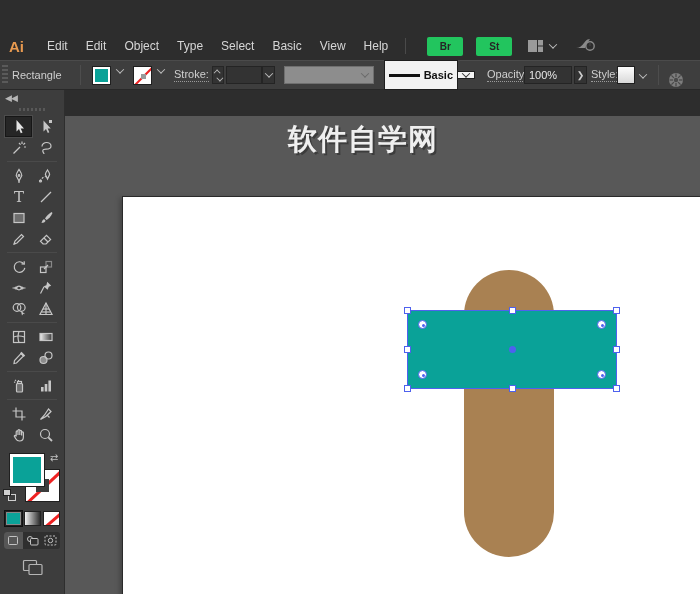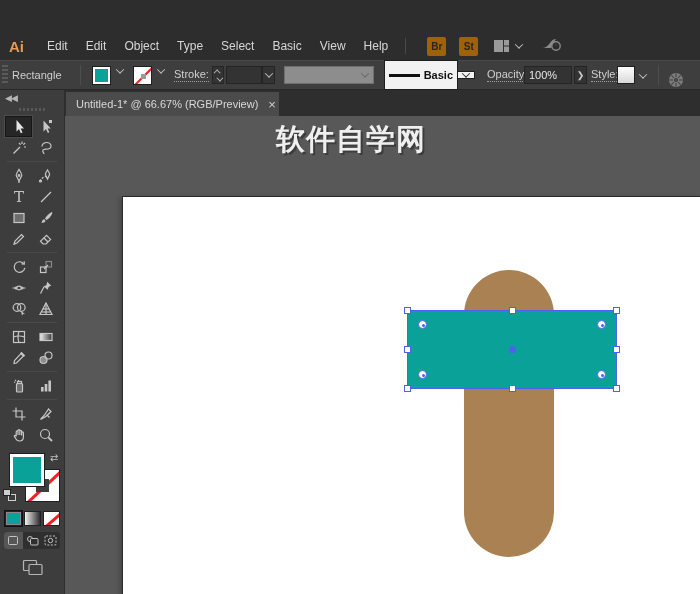--- a/index.html
+++ b/index.html
@@ -10,21 +10,21 @@
     --icon:#c6c6c6; --bar:#3e3e3e; --panel:#3d3d3d; --canvas:#585858;
   }
   .app { position:relative; width:700px; height:594px;margin-top:32px; }
 
   
   .menubar { position:absolute; left:0; top:0; width:700px; height:28px;
              background:#2d2d2d; display:flex; align-items:center; }
   .ai-logo { color:var(--logo); font-weight:bold; font-size:15px; margin:0 14px 0 9px; }
   .menu-item { color:#d6d6d6; font-size:12px; padding:0 9px; line-height:28px; cursor:default; }
   .mb-divider { width:1px; height:16px; background:#4a4a4a; margin:0 8px; }
-  .mb-btn { width:19px; height:19px; background:#a16207; color:#262626; font-size:10px;
+  .mb-btn { width:36px; height:19px; background:#22c55e; color:#262626; font-size:10px;
             font-weight:bold; border-radius:2px; display:flex; align-items:center;
             justify-content:center; margin-left:13px; }
   .ws-icon { margin-left:15px; display:flex; align-items:center; }
   .chev-down { width:6px; height:6px; border-right:1.5px solid #bdbdbd;
                border-bottom:1.5px solid #bdbdbd; transform:rotate(45deg) translate(-1px,-1px); display:inline-block; }
   .sync { margin-left:18px; }
 
   
   .controlbar { position:absolute; left:0; top:28px; width:700px; height:30px;
                 background:var(--bar); border-top:1px solid #4b4b4b; border-bottom:1px solid #282828; }
@@ -108,21 +108,21 @@
   .mode { flex:1; display:flex; align-items:center; justify-content:center; }
   .mode.active { background:#565656; }
   .mode svg { stroke:#c2c2c2; fill:none; stroke-width:1; }
 
   .screen-mode { width:65px; display:flex; justify-content:center; margin-top:10px; }
   .screen-mode svg { stroke:#b5b5b5; fill:none; stroke-width:1.2; }
 
   
   .canvas { position:absolute; left:65px; top:84px; width:635px; height:510px;
             background:var(--canvas); overflow:hidden; }
-  .watermark { position:absolute; left:200px; top:7px; width:172px; text-align:center; }
+  .watermark { position:absolute; left:212px; top:7px; width:172px; text-align:center; }
   .wm-title { color:#efefef; font-size:29px; font-weight:bold; letter-spacing:1px;
               text-shadow:2px 2px 0 #3c3c3c; line-height:32px; }
   .wm-sub { color:#e2e2e2; font-size:12.5px; font-weight:bold; letter-spacing:1.5px;
             text-shadow:1.5px 1.5px 0 #3c3c3c; }
   .artboard { position:absolute; left:57px; top:80px; right:-2px; bottom:-2px; background:#fff;
               border:1px solid #2a2a2a; box-shadow:-2px 2px 5px rgba(0,0,0,.25); }
   .capsule { position:absolute; left:341px; top:73px; width:90px; height:287px;
              border-radius:45px; background:var(--brown); }
   .sel-rect { position:absolute; left:284px; top:113px; width:210px; height:79px;
               background:var(--teal); border:1px solid var(--sel); }
@@ -239,26 +239,20 @@
             <line x1="12" y1="9" x2="15.5" y2="9"></line>
           <line x1="4.4" y1="4.4" x2="6.9" y2="6.9"></line>
             <line x1="11.1" y1="11.1" x2="13.6" y2="13.6"></line>
           <line x1="13.6" y1="4.4" x2="11.1" y2="6.9"></line>
             <line x1="4.4" y1="13.6" x2="6.9" y2="11.1"></line>
         </g>
       </svg>
     </span>
   </div>
 
-  <div class="tabbar">
-    <div class="doc-tab">
-      <span class="doc-tab-title">Untitled-1* @ 66.67% (RGB/Preview)</span>
-      <span class="tab-close">×</span>
-    </div>
-  </div>
 
   <div class="toolbar">
     <div class="tb-head">
       <span>◀◀</span>
     </div>
     <div class="tb-grip">
         <i></i>
       </div>
 
     <div class="tool-grid">

